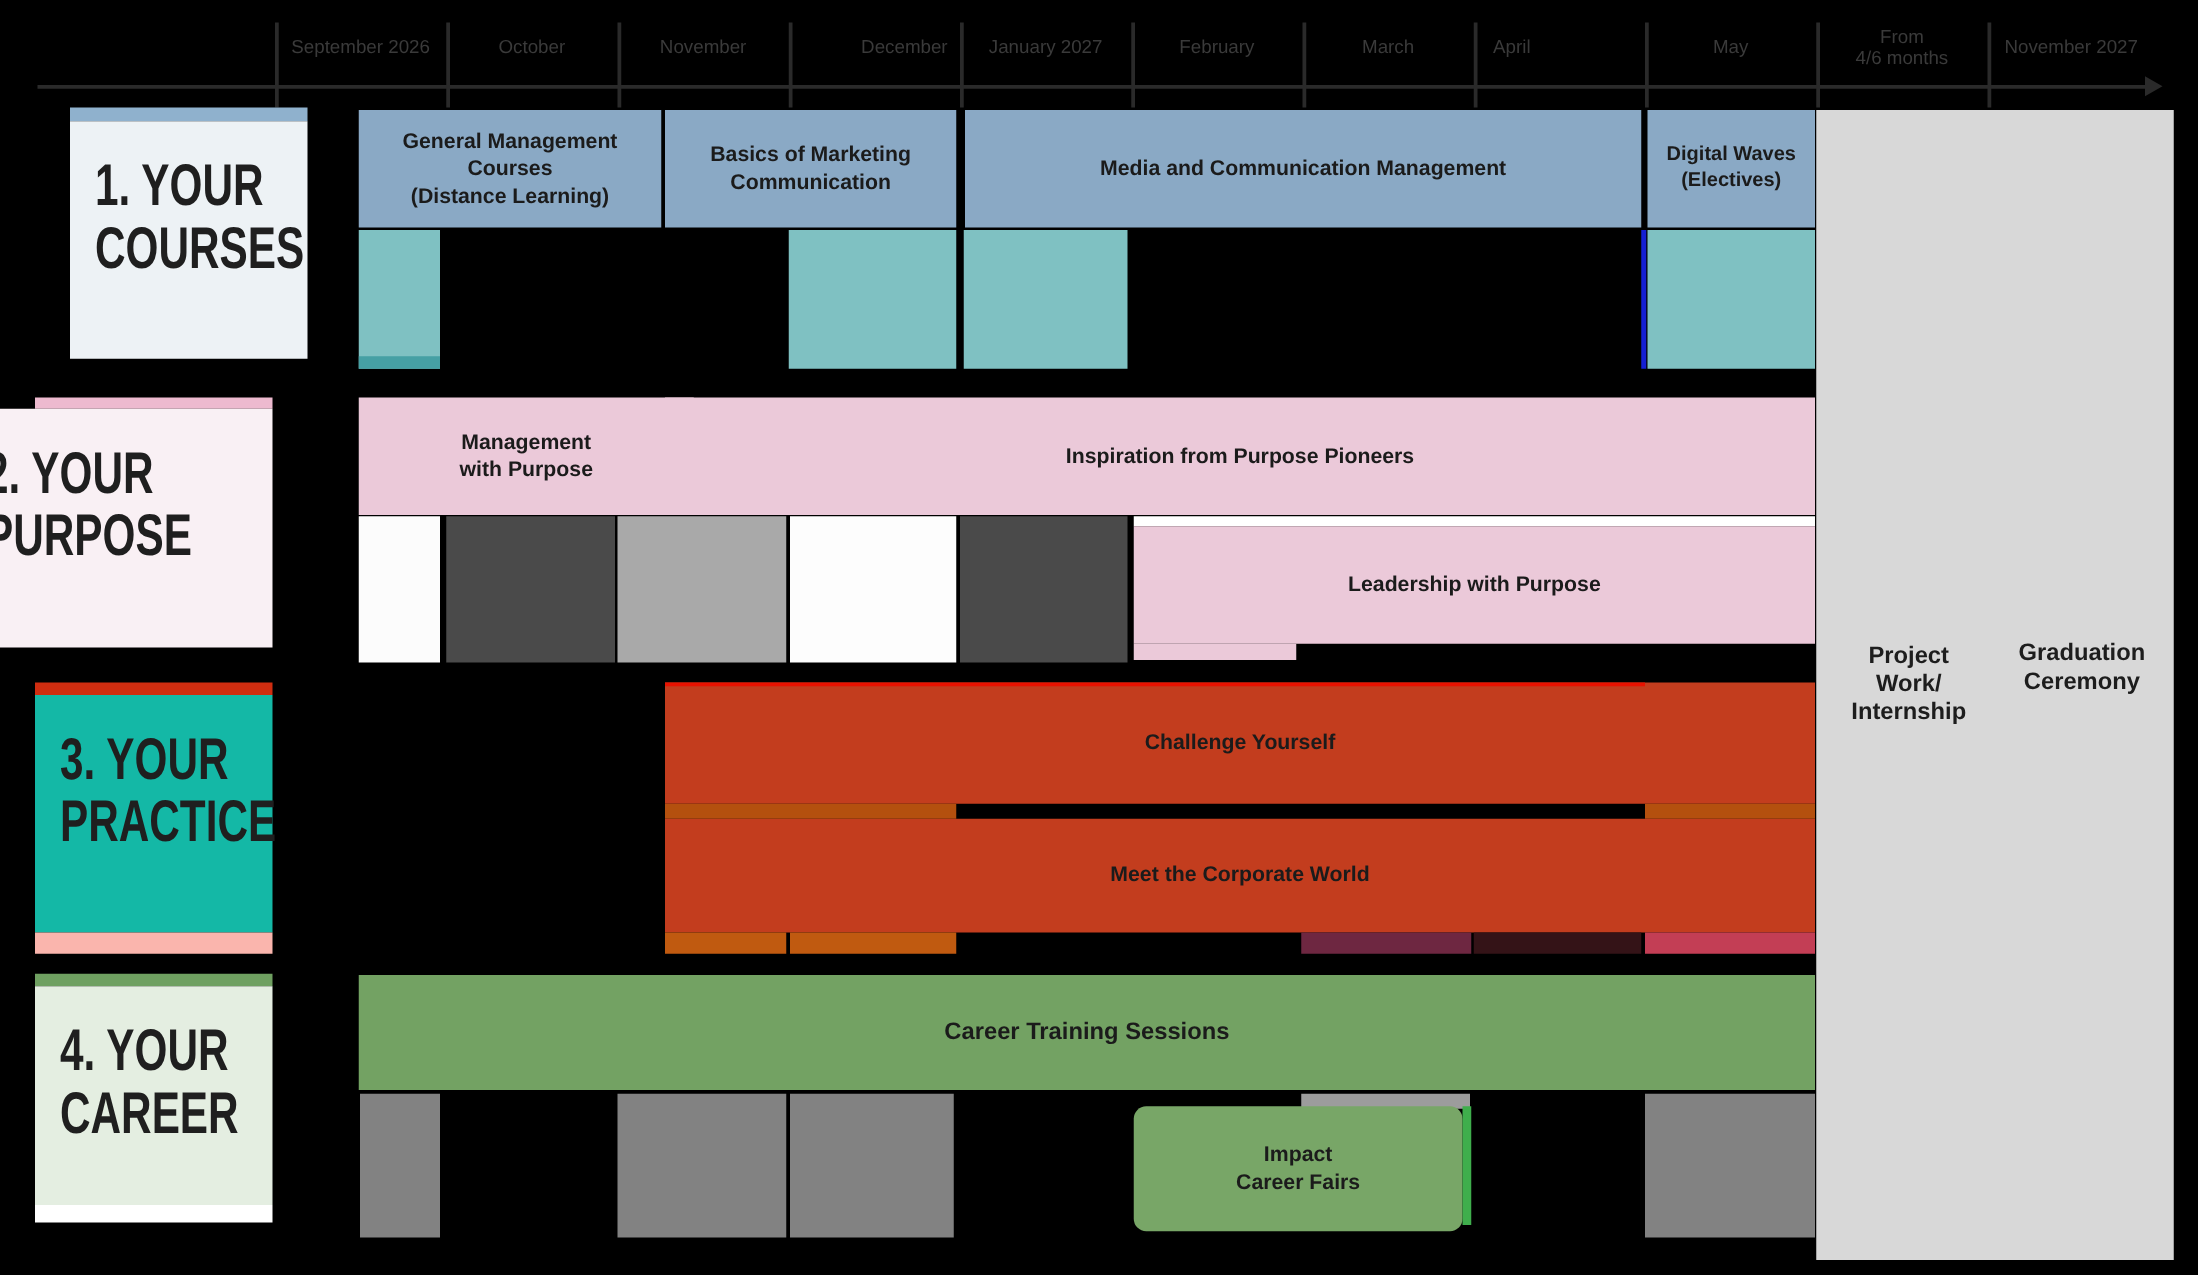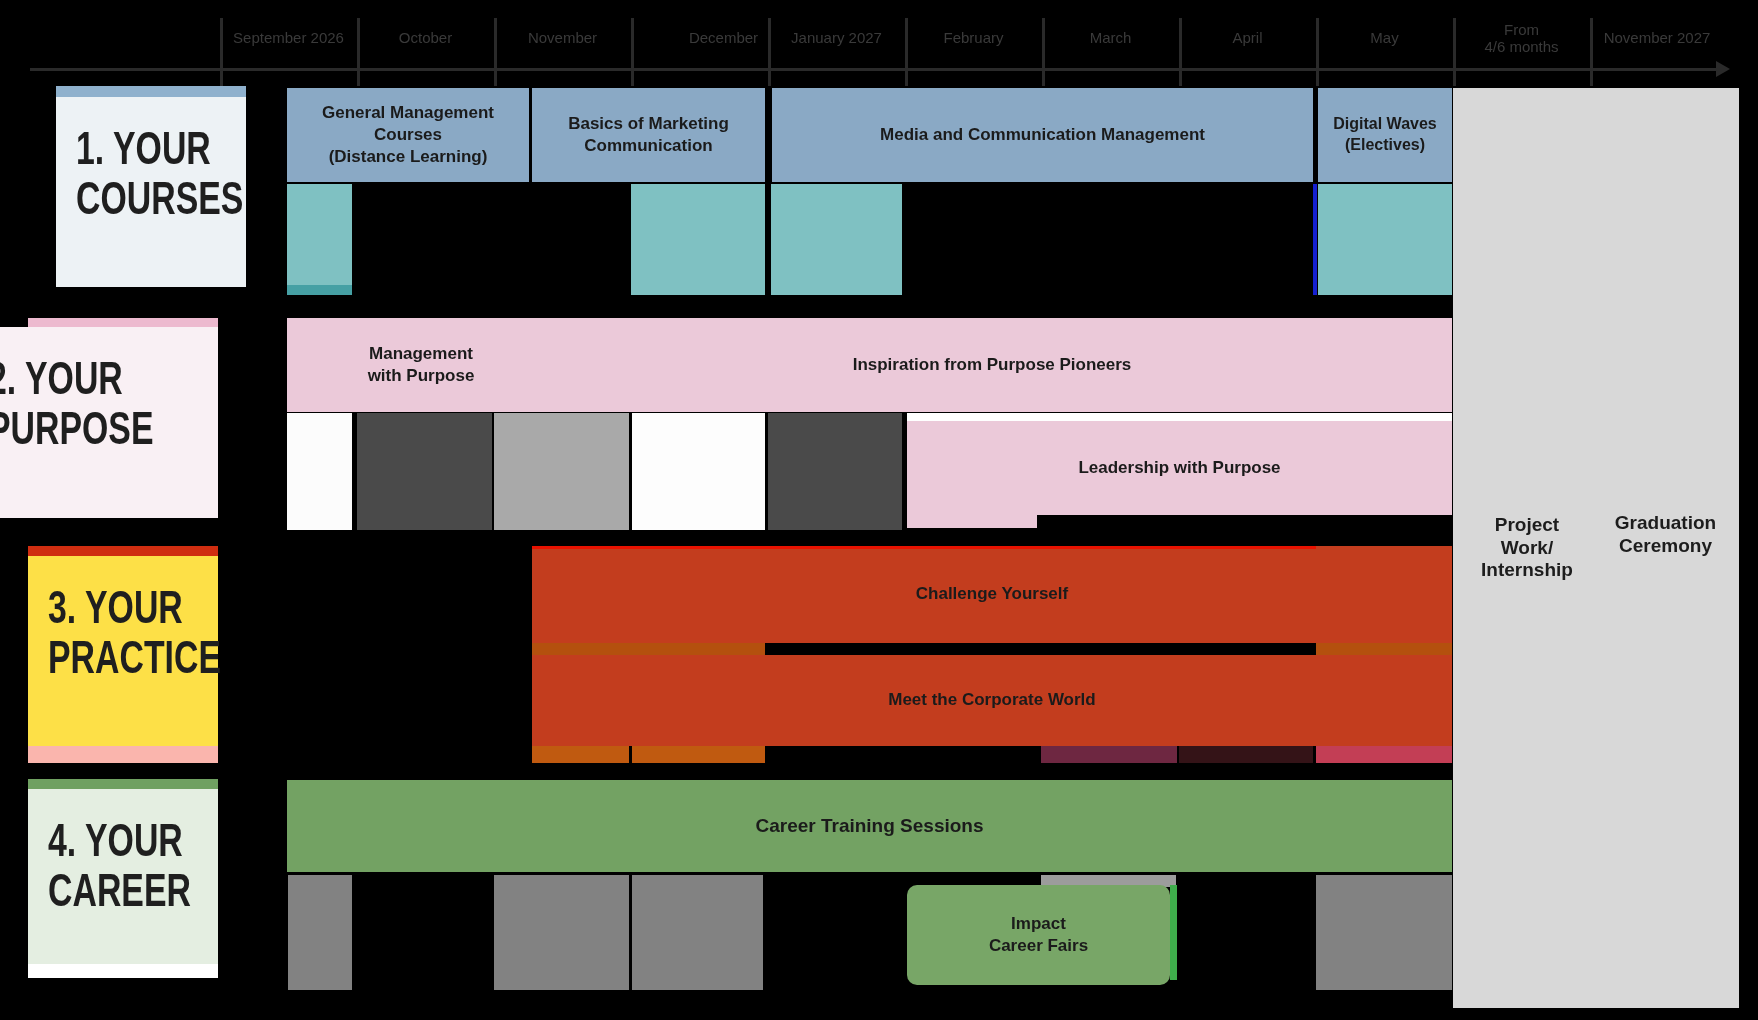--- a/index.html
+++ b/index.html
@@ -40,21 +40,21 @@
   <div class="tick" style="left:1453px;"></div>
   <div class="tick" style="left:1590px;"></div>
 
   <div class="month" style="left:223px;width:131px;">September 2026</div>
   <div class="month" style="left:360px;width:131px;">October</div>
   <div class="month" style="left:497px;width:131px;">November</div>
   <div class="month" style="left:634px;width:131px;margin-left:24px;">December</div>
   <div class="month" style="left:771px;width:131px;">January 2027</div>
   <div class="month" style="left:908px;width:131px;">February</div>
   <div class="month" style="left:1045px;width:131px;">March</div>
-  <div class="month" style="left:1182px;width:131px;">April</div>
+  <div class="month" style="left:1144px;width:131px;">April</div>
   <div class="month" style="left:1319px;width:131px;">May</div>
   <div class="month" style="left:1456px;width:131px;">From
 4/6 months</div>
   <div class="month" style="left:1593px;width:128px;">November 2027</div>
 
   <div class="rowbox" style="top:86px;height:201px;padding-left:28px;">
     <div class="rowstrip" style="height:11px;background:#8fb1cd;"></div>
     <div class="rowbody" style="background:#edf2f5;">
       <span class="rowtitle">1. YOUR
 COURSES</span>
@@ -64,21 +64,21 @@
   <div class="rowbox" style="top:318px;height:200px;align-items:flex-end;">
     <div class="rowstrip" style="height:9px;background:#edbacf;"></div>
     <div class="rowbody" style="background:#f9f0f4;">
       <span class="rowtitle">2. YOUR
 PURPOSE</span>
     </div>
   </div>
 
   <div class="rowbox" style="top:546px;height:217px;">
     <div class="rowstrip" style="height:10px;background:#cf2d10;"></div>
-    <div class="rowbody" style="background:#fde047;">
+    <div class="rowbody" style="background:#14b8a6;">
       <span class="rowtitle">3. YOUR
 PRACTICE</span>
     </div>
     <div class="rowstrip" style="height:17px;background:#fab5ad;"></div>
   </div>
 
   <div class="rowbox" style="top:779px;height:199px;">
     <div class="rowstrip" style="height:10px;background:#6fa061;"></div>
     <div class="rowbody" style="background:#e4eee1;">
       <span class="rowtitle">4. YOUR

